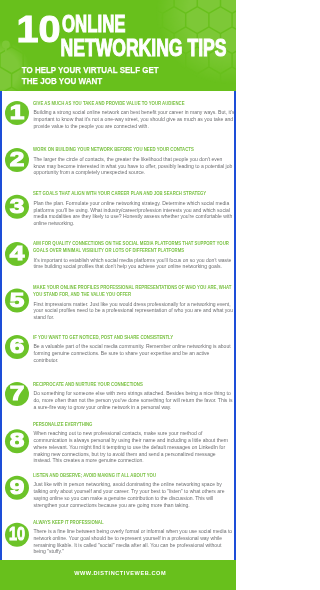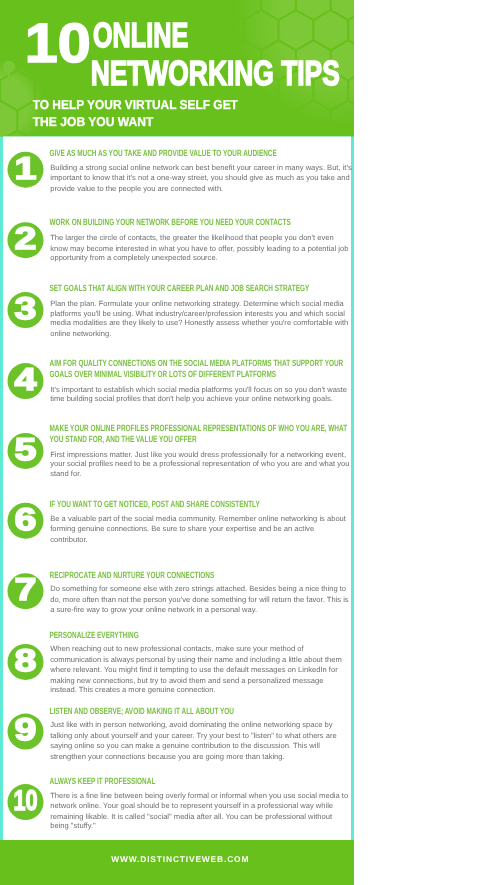--- a/index.html
+++ b/index.html
@@ -1,18 +1,18 @@
 <!DOCTYPE html>
 <html><head>
 <meta charset="utf-8">
 <title>10 Online Networking Tips</title>
 <style>
   html,body{margin:0;padding:0;}
   body{width:236px;height:590px;overflow:hidden;background:#fff;font-family:"Liberation Sans",sans-serif;}
-  #page{position:relative;width:268px;height:590px;background:#5eead4;overflow:hidden;}
+  #page{position:relative;width:268px;height:590px;background:#1d4ed8;overflow:hidden;}
   #header{position:absolute;left:0;top:0;width:236px;height:91px;background:#68c01c;overflow:hidden;}
   #hexes{position:absolute;left:0;top:0;width:236px;height:91px;}
   #titlesvg{position:absolute;left:0;top:0;width:236px;height:91px;}
   #titlesvg text{font-family:"Liberation Sans",sans-serif;font-weight:bold;fill:#ffffff;}
   #titlesvg .big{paint-order:stroke;stroke:#ffffff;stroke-width:1.05;}
   #titlesvg .sub{paint-order:stroke;stroke:#ddf0c4;stroke-width:0.25;}
   #body{position:absolute;left:2px;top:91px;width:232px;height:469px;background:#fff;}
   .item{position:absolute;left:0;width:232px;display:flex;align-items:center;transform:translateY(-50%);}
   .circ{flex:0 0 28px;margin-left:0.9px;width:28px;height:28px;display:block;}
   .txt{flex:0 0 auto;margin-left:2.6px;width:201px;position:relative;top:1.6px;}

